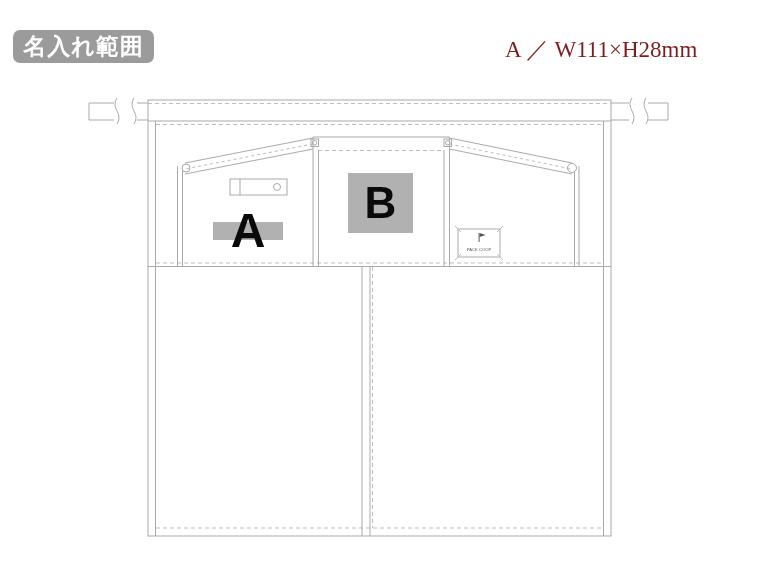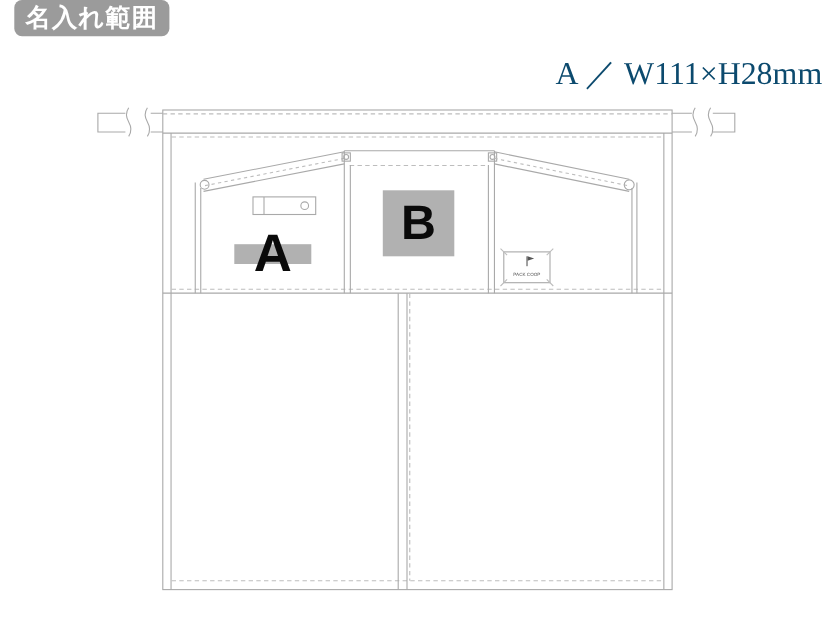--- a/index.html
+++ b/index.html
@@ -7,41 +7,40 @@
   .page {
     position: relative;
     width: 760px;
     height: 570px;
     background: #ffffff;
     overflow: hidden;
     font-family: "Liberation Sans", sans-serif;
   }
   .badge {
     position: absolute;
-    left: 13px; top: 0;
+    left: 13px; top: 30px;
     width: 141px; height: 33px;
     background: #9b9b9b;
     border-radius: 7px;
     color: #ffffff;
     font-size: 23px;
     font-weight: bold;
     letter-spacing: 1px;
     display: flex;
     align-items: center;
     justify-content: center;
   }
   .specs {
     position: absolute;
     left: 505px; top: 35px;
     font-family: "Liberation Serif", serif;
-    font-size: 29px;
-    color: #0c4a6e;
+    font-size: 23px;
+    color: #7f1d1d;
     line-height: 29px;
     white-space: nowrap;
-    margin-top: 18px;
   }
   .drawing {
     position: absolute;
     left: 0; top: 0;
   }
   .print-area {
     position: absolute;
     display: flex;
     align-items: center;
     justify-content: center;

